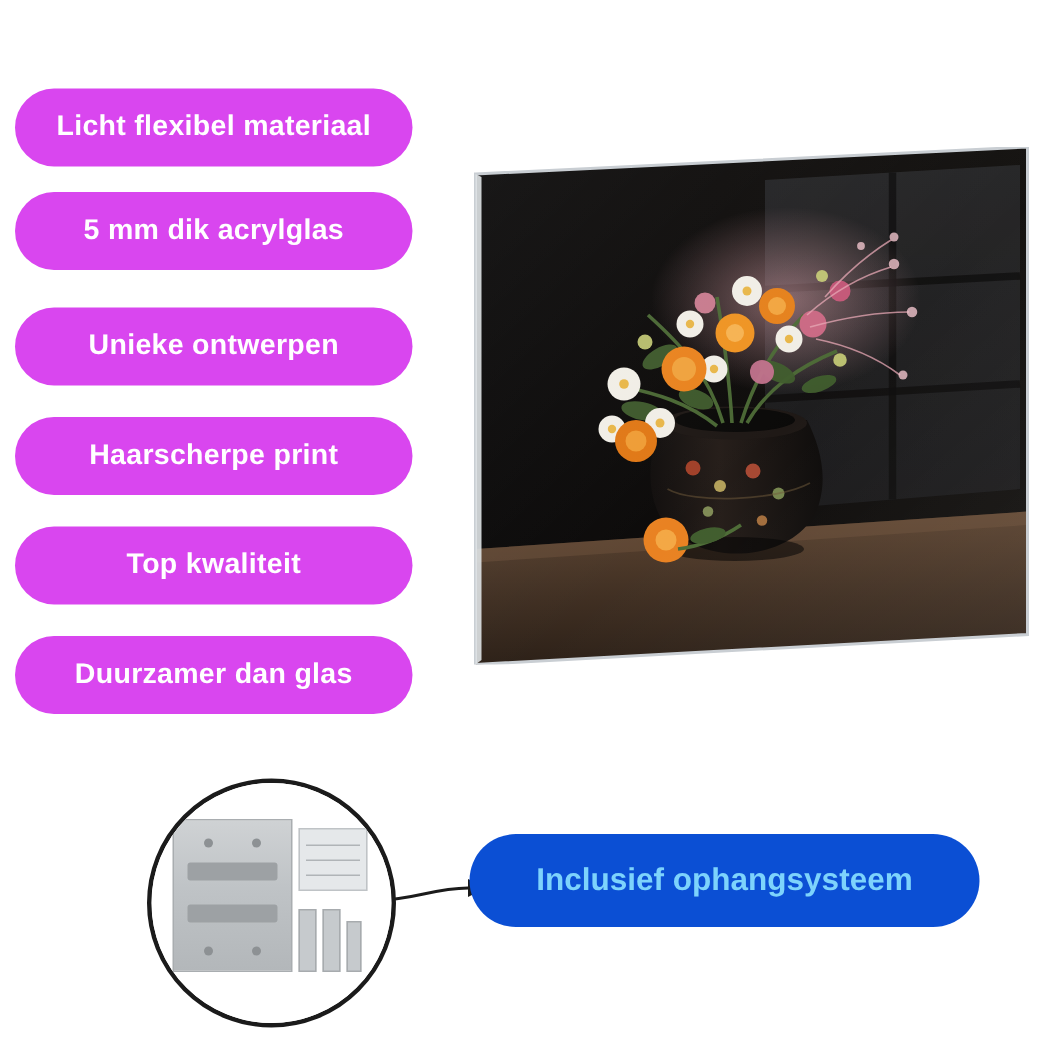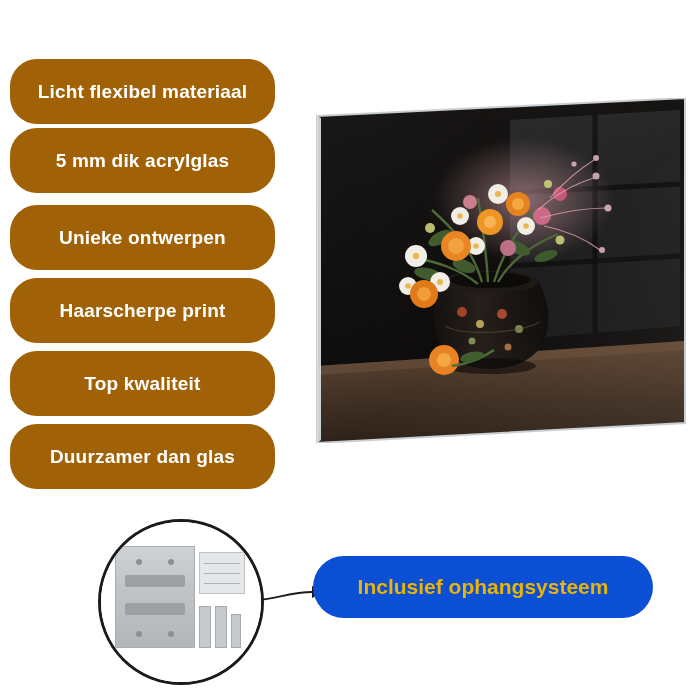--- a/index.html
+++ b/index.html
@@ -17,23 +17,23 @@
     width: 700px;
     height: 700px;
     background: #ffffff;
   }
 
   
   .pill {
     position: absolute;
     left: 10px;
     width: 265px;
-    height: 65px;
+    height: 52px;
     border-radius: 27px;
-    background: #a16207;
+    background: #d946ef;
     color: #ffffff;
     display: flex;
     align-items: center;
     justify-content: center;
     font-size: 19px;
     font-weight: bold;
     letter-spacing: 0.2px;
     box-sizing: border-box;
     padding: 0 10px;
     text-align: center;
@@ -49,21 +49,21 @@
 
   
   .callout-pill {
     position: absolute;
     left: 313px;
     top: 556px;
     width: 340px;
     height: 62px;
     border-radius: 31px;
     background: #0b4fd4;
-    color: #eab308;
+    color: #7dd3fc;
     display: flex;
     align-items: center;
     justify-content: center;
     font-size: 21px;
     font-weight: bold;
     box-sizing: border-box;
     white-space: nowrap;
   }
 
   

